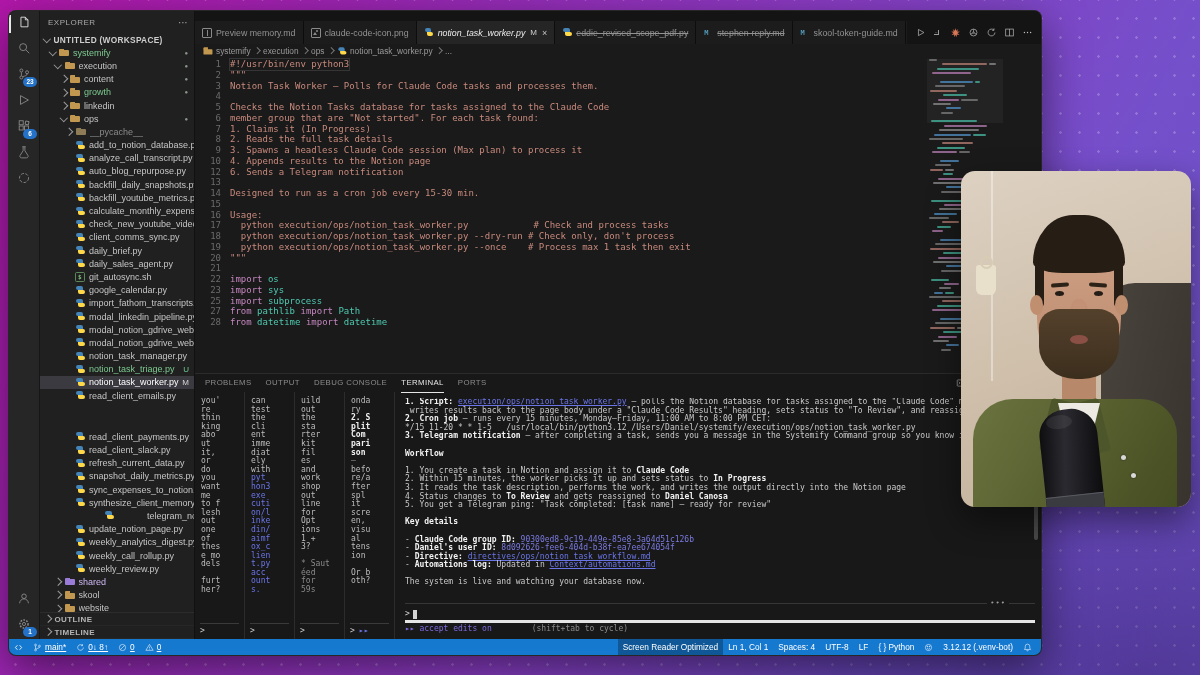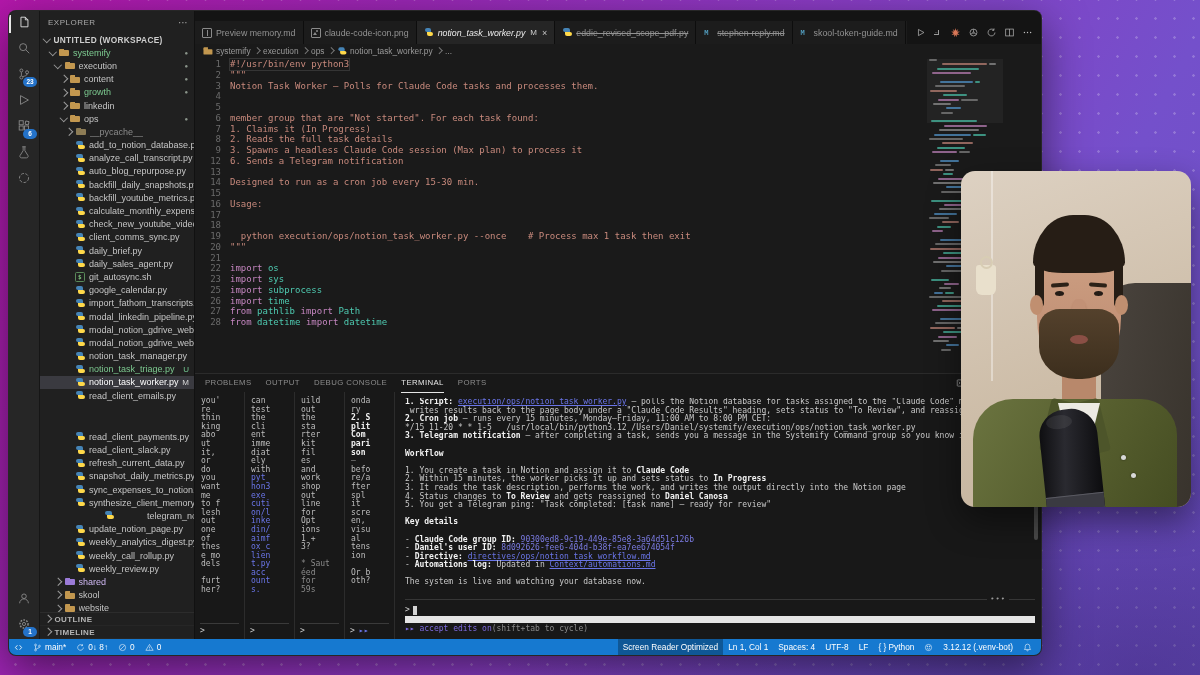--- a/index.html
+++ b/index.html
@@ -111,29 +111,29 @@
   .tmain{flex:1;display:flex;flex-direction:column;min-width:0;padding:6px 6px 3px 10px;
     font-family:"DejaVu Sans Mono","Liberation Mono",monospace;font-size:8px;line-height:8.6px;overflow:hidden;}
   .tlines{flex:1;overflow:hidden;white-space:pre;}
   .tline{white-space:pre;}
   .s-p{color:#c9c9c9;} .s-b{color:#f2f2f2;font-weight:bold;}
   .s-l{color:#6a75e8;text-decoration:underline;} .s-i{color:#7a7ae0;}
   .tdiv{border-top:1px solid #363636;height:5px;position:relative;flex:none;}
   .tdiv .dots{position:absolute;right:26px;top:-5px;color:#9a9a9a;font-size:7px;letter-spacing:1px;background:#181818;padding:0 3px;cursor:grab;}
   .tprompt{height:11px;color:#d4d4d4;flex:none;display:flex;align-items:center;gap:3px;}
   .cursor{display:inline-block;width:4.5px;height:8.5px;background:#d4d4d4;}
-  .thint{border-top:7px solid #e5e5e5;height:13px;display:flex;align-items:center;flex:none;font-size:8px;}
+  .thint{border-top:3px solid #e5e5e5;height:13px;display:flex;align-items:center;flex:none;font-size:8px;gap:40px;}
   .hint-a{color:#7d6ae0;} .hint-d{color:#8a8a8a;}
   .pscroll{position:absolute;right:3px;top:8px;width:4px;height:140px;background:#4a4a4a;border-radius:2px;cursor:grab;}
   
   .status-bar{height:16px;background:#1679d0;display:flex;align-items:center;color:#fff;font-size:8.3px;flex:none;padding:0 4px 0 0;}
   .st-item{display:flex;align-items:center;gap:3px;padding:0 5px;height:16px;cursor:pointer;white-space:nowrap;}
   .st-item svg{width:9px;height:9px;}
   .st-item.pill{background:rgba(0,0,0,.28);}
-  .sb-left{display:flex;align-items:center;}
+  .sb-left{display:flex;align-items:center;text-decoration:underline;}
   .sb-right{margin-left:auto;display:flex;align-items:center;}
   
   .webcam{position:absolute;left:961px;top:171px;width:230px;height:336px;border-radius:14px;overflow:hidden;z-index:40;
     background:linear-gradient(160deg,#ddd1c2,#cdbda8 60%,#c3b29c);box-shadow:0 14px 34px rgba(0,0,0,.45);}
   .wc-door{position:absolute;left:30px;top:0;width:2px;height:210px;background:rgba(255,255,255,.38);}
   .wc-hang{position:absolute;left:15px;top:94px;width:20px;height:30px;background:#e9e0cc;border-radius:3px 3px 6px 6px;}
   .wc-hang::before{content:"";position:absolute;left:4px;top:-9px;width:9px;height:9px;border:2px solid #d8cdb4;border-radius:50%;}
   .wc-chair{position:absolute;right:-22px;top:112px;width:112px;height:240px;background:linear-gradient(100deg,#4a443e,#353029);border-radius:34px 10px 0 0;}
   .wc-jacket{position:absolute;left:12px;right:14px;top:228px;bottom:0;background:linear-gradient(120deg,#6b7440,#565e2e 55%,#454d22);border-radius:40px 36px 0 0;}
   .wc-jacket::before{content:"";position:absolute;left:72px;top:2px;width:34px;height:54px;background:#4d552a;transform:rotate(14deg);border-radius:4px;}
@@ -551,39 +551,39 @@
             <span class="bc-item">notion_task_worker.py</span>
             <span class="bc-sep"></span>
             <span class="bc-item">...</span>
           </div>
         <div class="editor">
           <div class="code" id="code">
               <div class="crow cur"><span class="ln">1</span><span class="ct"><span class="t-str">#!/usr/bin/env python3</span></span></div>
               <div class="crow"><span class="ln">2</span><span class="ct"><span class="t-str">"""</span></span></div>
               <div class="crow"><span class="ln">3</span><span class="ct"><span class="t-str">Notion Task Worker — Polls for Claude Code tasks and processes them.</span></span></div>
               <div class="crow"><span class="ln">4</span><span class="ct"><span class="t-str"></span></span></div>
-              <div class="crow"><span class="ln">5</span></div>
+              <div class="crow"><span class="ln">5</span><span class="ct"><span class="t-str">Checks the Notion Tasks database for tasks assigned to the Claude Code</span></span></div>
               <div class="crow"><span class="ln">6</span><span class="ct"><span class="t-str">member group that are "Not started". For each task found:</span></span></div>
               <div class="crow"><span class="ln">7</span><span class="ct"><span class="t-str">1. Claims it (In Progress)</span></span></div>
               <div class="crow"><span class="ln">8</span><span class="ct"><span class="t-str">2. Reads the full task details</span></span></div>
               <div class="crow"><span class="ln">9</span><span class="ct"><span class="t-str">3. Spawns a headless Claude Code session (Max plan) to process it</span></span></div>
+              <div class="crow"><span class="ln">10</span><span class="ct"><span class="t-str">4. Appends results to the Notion page</span></span></div>
               <div class="crow"><span class="ln">12</span><span class="ct"><span class="t-str">6. Sends a Telegram notification</span></span></div>
               <div class="crow"><span class="ln">13</span><span class="ct"><span class="t-str"></span></span></div>
               <div class="crow"><span class="ln">14</span><span class="ct"><span class="t-str">Designed to run as a cron job every 15-30 min.</span></span></div>
               <div class="crow"><span class="ln">15</span><span class="ct"><span class="t-str"></span></span></div>
               <div class="crow"><span class="ln">16</span><span class="ct"><span class="t-str">Usage:</span></span></div>
-              <div class="crow"><span class="ln">17</span></div>
-              <div class="crow"><span class="ln">18</span></div>
+              <div class="crow"><span class="ln">17</span><span class="ct"><span class="t-str">  python execution/ops/notion_task_worker.py            # Check and process tasks</span></span></div>
+              <div class="crow"><span class="ln">18</span><span class="ct"><span class="t-str">  python execution/ops/notion_task_worker.py --dry-run # Check only, don't process</span></span></div>
               <div class="crow"><span class="ln">19</span><span class="ct"><span class="t-str">  python execution/ops/notion_task_worker.py --once    # Process max 1 task then exit</span></span></div>
               <div class="crow"><span class="ln">20</span><span class="ct"><span class="t-str">"""</span></span></div>
               <div class="crow"><span class="ln">21</span><span class="ct"> </span></div>
               <div class="crow"><span class="ln">22</span><span class="ct"><span class="t-kw">import</span> <span class="t-mod">os</span></span></div>
               <div class="crow"><span class="ln">23</span><span class="ct"><span class="t-kw">import</span> <span class="t-mod">sys</span></span></div>
               <div class="crow"><span class="ln">25</span><span class="ct"><span class="t-kw">import</span> <span class="t-mod">subprocess</span></span></div>
-              <div class="crow"><span class="ln">26</span><span class="ct"><span class="t-kw">import</span> <span class="t-mod">time</span></span></div>
               <div class="crow"><span class="ln">27</span><span class="ct"><span class="t-kw">from</span> <span class="t-mod">pathlib</span> <span class="t-kw">import</span> <span class="t-mod">Path</span></span></div>
               <div class="crow"><span class="ln">28</span><span class="ct"><span class="t-kw">from</span> <span class="t-mod">datetime</span> <span class="t-kw">import</span> <span class="t-mod">datetime</span></span></div>
             </div>
           <div class="minimap" id="minimap">
               <div class="mm-slider"></div>
               <div class="mmrow" style="padding-left: 0px;">
                 <span class="mmbar" style="width: 8px; background: rgb(138, 138, 138);"></span>
               </div>
               <div class="mmrow" style="padding-left: 13px;">
                 <span class="mmbar" style="width: 45px; background: rgb(201, 138, 125);"></span>

